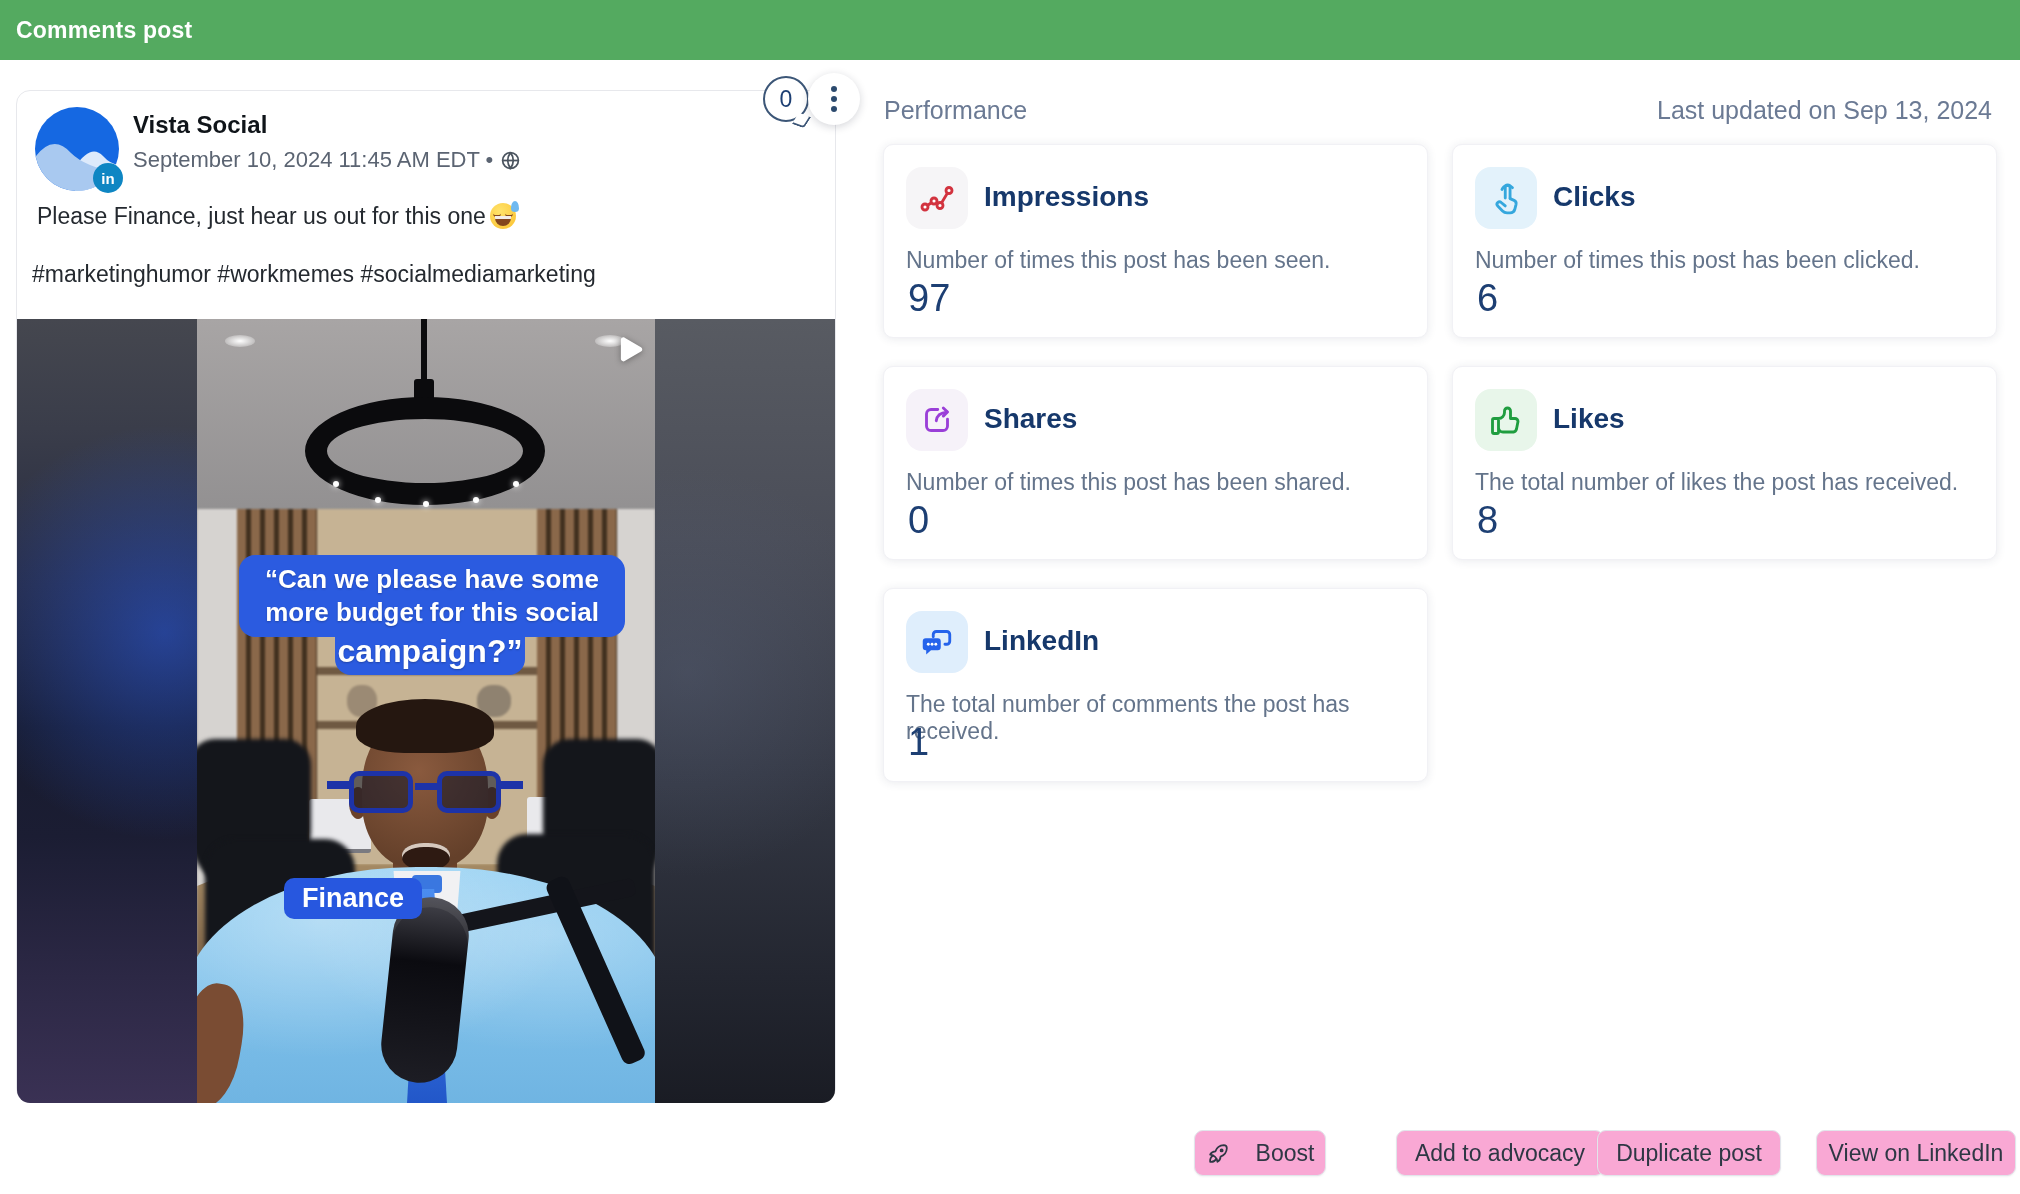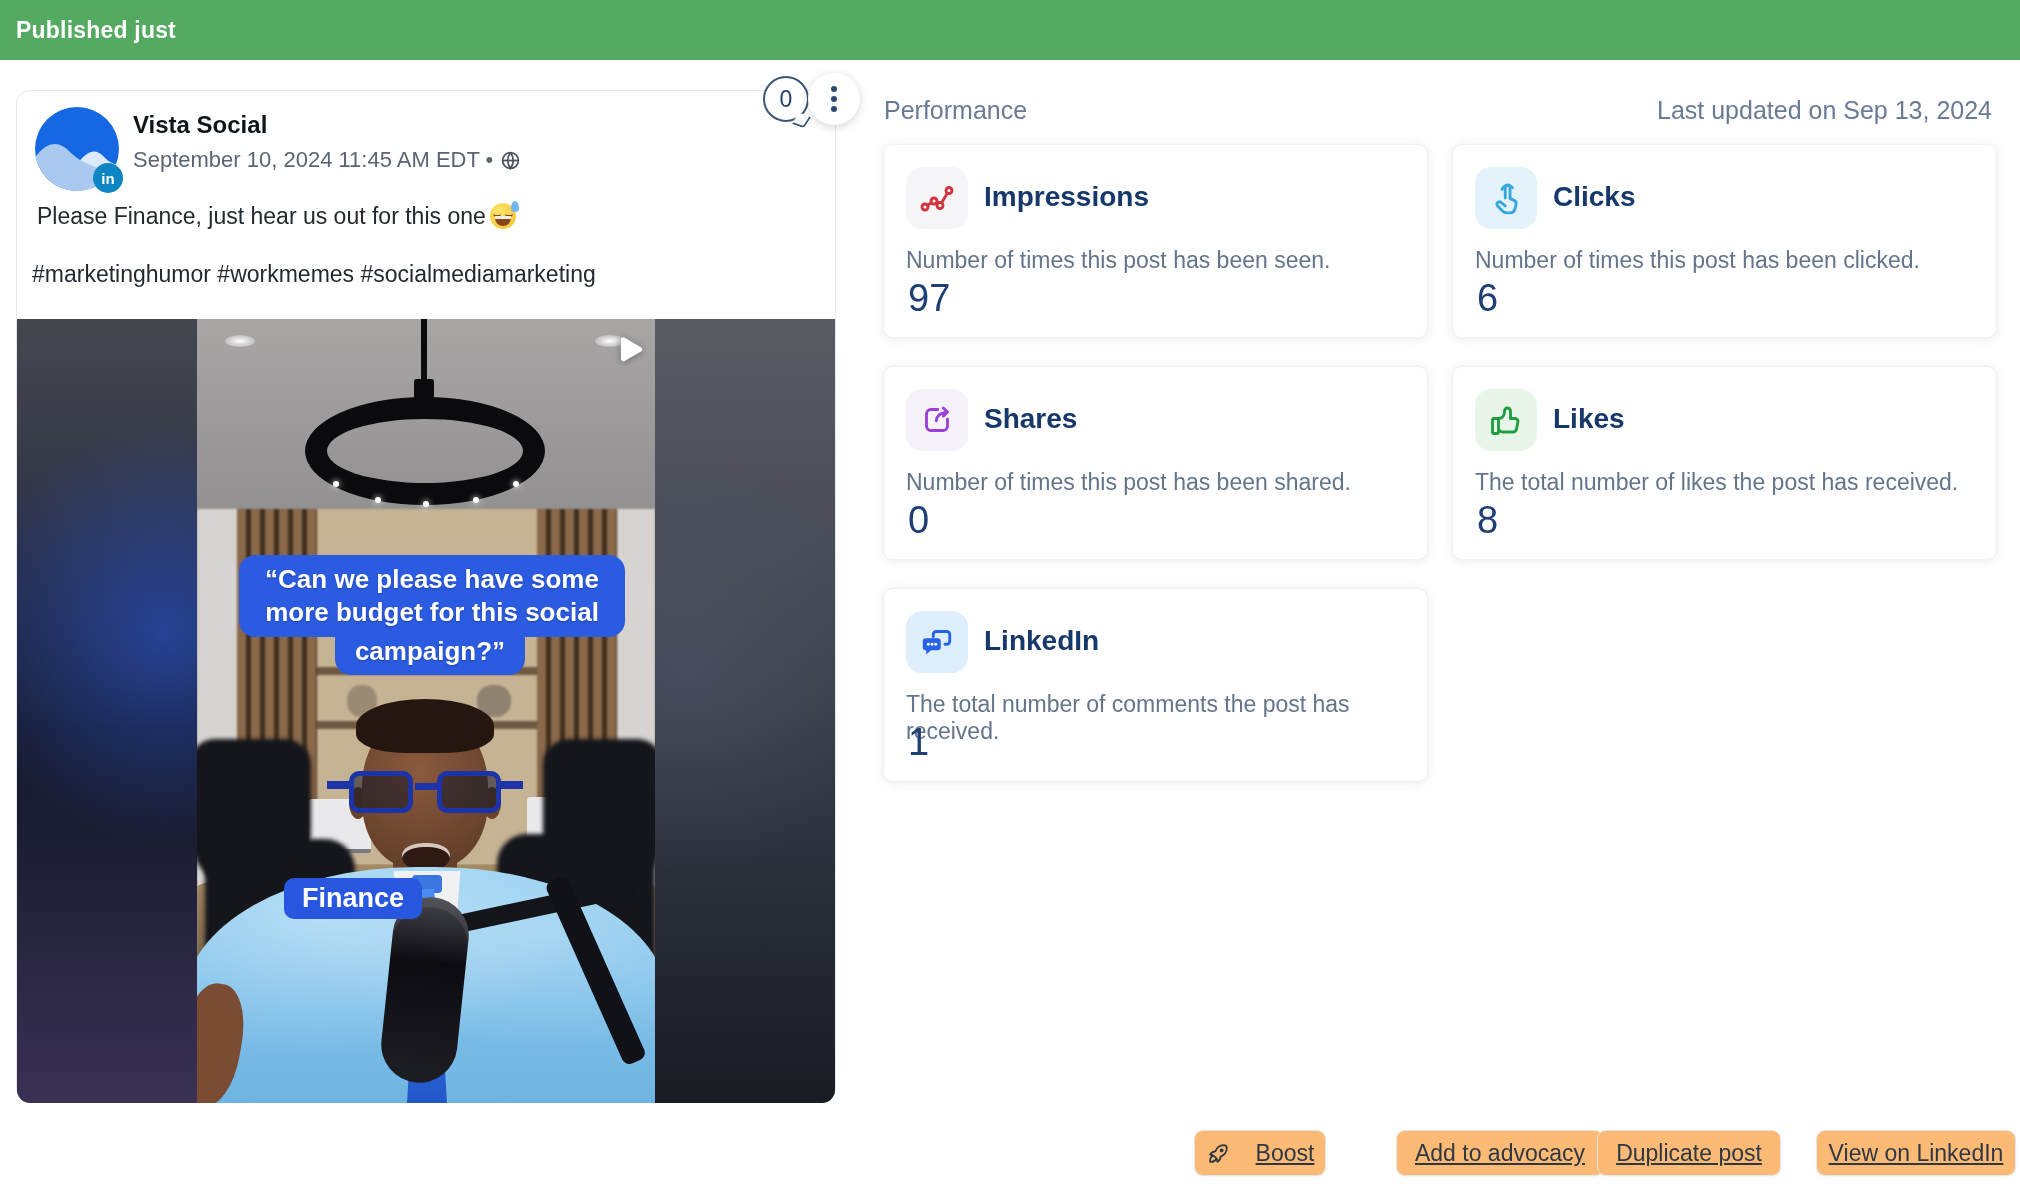--- a/index.html
+++ b/index.html
@@ -96,54 +96,54 @@
     transform:rotate(-12deg);transform-origin:left center;border-radius:6px;}
   .mic-arm2{position:absolute;left:346px;top:560px;width:24px;height:200px;background:#101218;
     transform:rotate(-24deg);transform-origin:top center;border-radius:8px;}
   .mic{position:absolute;left:190px;top:578px;width:76px;height:186px;border-radius:38px;transform:rotate(6deg);
     background:linear-gradient(180deg,#46464e 0%,#0b0b10 35%,#1d1d24 100%);box-shadow:inset 0 10px 0 rgba(255,255,255,.08);}
 
   .caption{position:absolute;left:42px;top:236px;width:382px;background:#2b5be0;border-radius:16px;
     padding:8px 2px;z-index:6;text-align:center;color:#fff;font-weight:700;font-size:26px;line-height:33px;
     text-shadow:0 1px 2px rgba(0,0,0,.25);}
   .caption-ext{position:absolute;left:138px;top:312px;width:190px;height:44px;background:#2b5be0;z-index:6;
-    border-radius:0 0 16px 16px;text-align:center;color:#fff;font-weight:700;font-size:26px;line-height:40px;
+    border-radius:0 0 16px 16px;text-align:center;color:#fff;font-weight:700;font-size:32px;line-height:40px;
     text-shadow:0 1px 2px rgba(0,0,0,.25);}
   .finance-tag{position:absolute;left:87px;top:559px;background:#2757df;border-radius:10px;z-index:7;
     color:#fff;font-weight:700;font-size:27px;padding:5px 18px;}
   .play-btn{position:absolute;right:8px;top:12px;z-index:9;cursor:pointer;filter:drop-shadow(0 1px 3px rgba(0,0,0,.35));}
 
   
   .perf-title{position:absolute;left:884px;top:96px;font-size:25px;color:#6b7a94;}
   .perf-updated{position:absolute;right:28px;top:96px;font-size:25px;color:#6b7a94;}
   .metric-card{position:absolute;width:545px;height:194px;background:#fff;border:1px solid #f1f1f5;border-radius:10px;
     box-shadow:0 1px 10px rgba(40,50,80,.10);box-sizing:border-box;}
   .m-icon{position:absolute;left:22px;top:22px;width:62px;height:62px;border-radius:16px;
     display:flex;align-items:center;justify-content:center;}
   .m-label{position:absolute;left:100px;top:36px;font-size:28px;font-weight:700;color:#16386b;}
   .m-desc{position:absolute;left:22px;top:102px;font-size:23px;color:#64748b;}
   .m-value{position:absolute;left:24px;top:132px;font-size:38px;font-weight:500;color:#1d3f73;}
   .card-impressions{left:883px;top:144px;} .card-clicks{left:1452px;top:144px;}
   .card-shares{left:883px;top:366px;}     .card-likes{left:1452px;top:366px;}
   .card-comments{left:883px;top:588px;}
 
   
-  .action-btn{position:absolute;top:1130px;height:46px;background:#fdba74;border:1.6px solid #e2e5eb;border-radius:9px;
+  .action-btn{position:absolute;top:1130px;height:46px;background:#f9a8d4;border:1.6px solid #e2e5eb;border-radius:9px;
     box-sizing:border-box;display:flex;align-items:center;justify-content:center;gap:25px;
-    font-size:23px;color:#2e3744;cursor:pointer;box-shadow:0 1px 2px rgba(0,0,0,.05);text-decoration:underline;}
+    font-size:23px;color:#2e3744;cursor:pointer;box-shadow:0 1px 2px rgba(0,0,0,.05);}
   .btn-boost{left:1194px;width:132px;}
   .btn-advocacy{left:1348px;width:208px;margin-left:48px;}
   .btn-duplicate{left:1597px;width:184px;}
   .btn-view{left:1816px;width:200px;}
 </style>
 </head>
 <body>
 
 <div class="topbar">
-  <div class="title">Published just</div>
+  <div class="title">Comments post</div>
 </div>
 
 <div class="post-card">
 
   <div class="count-bubble">
     <span>0</span>
   </div>
   <div class="menu-circle">
     <span class="dot"></span>
     <span class="dot"></span>

